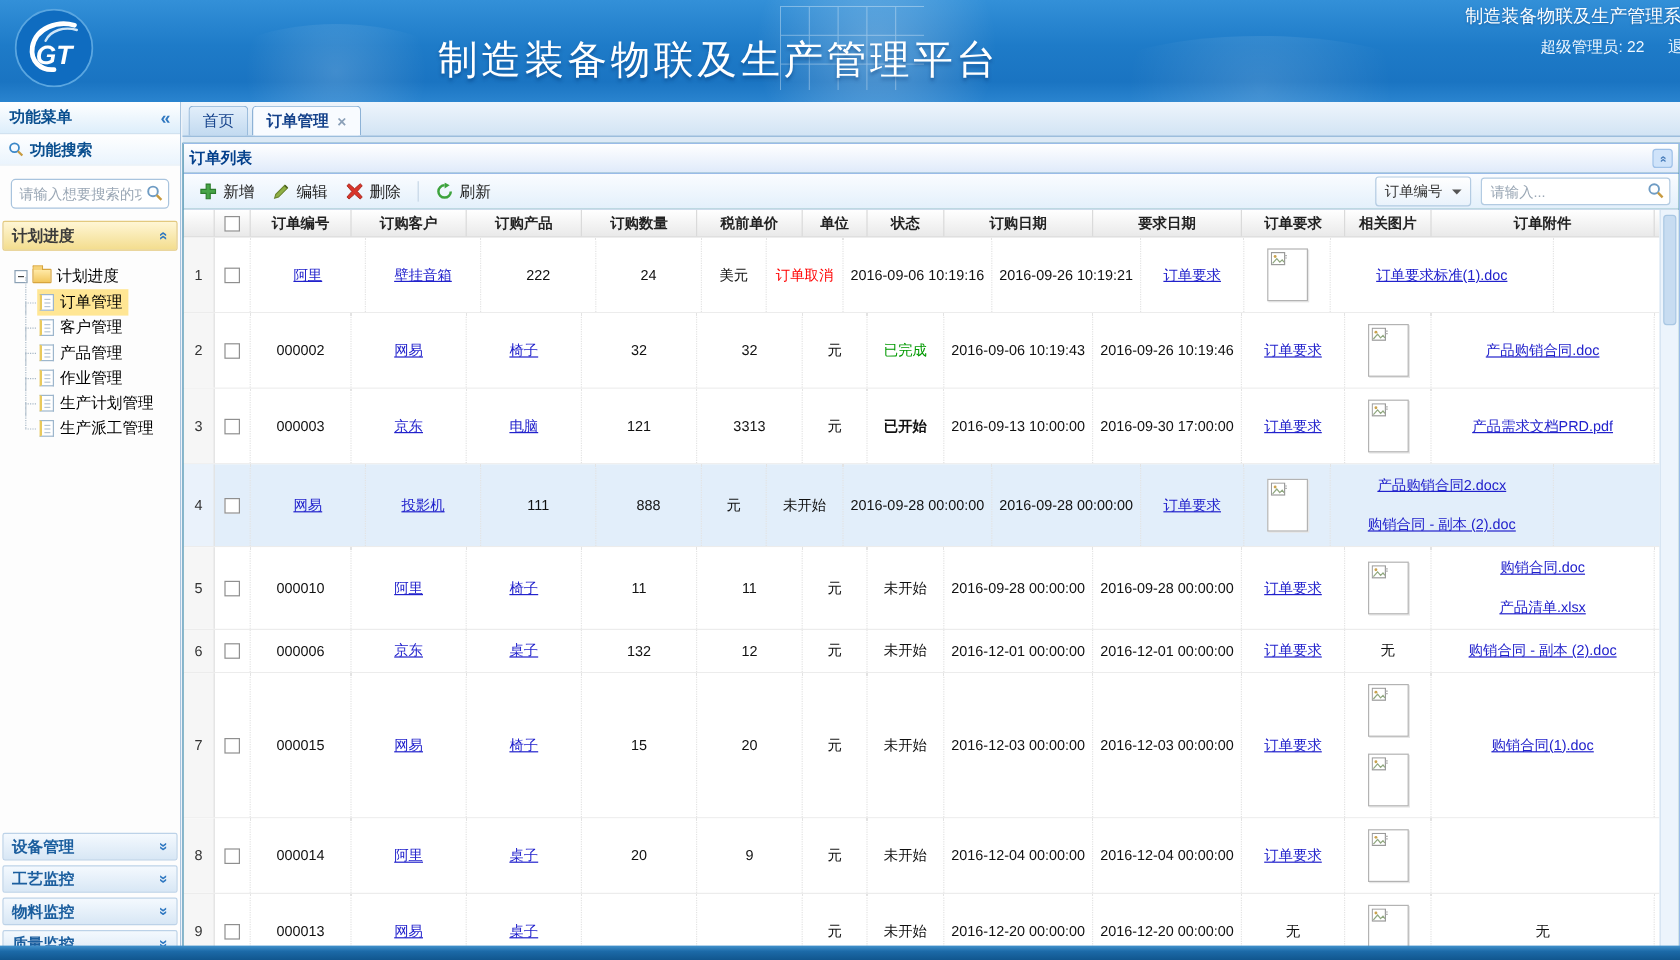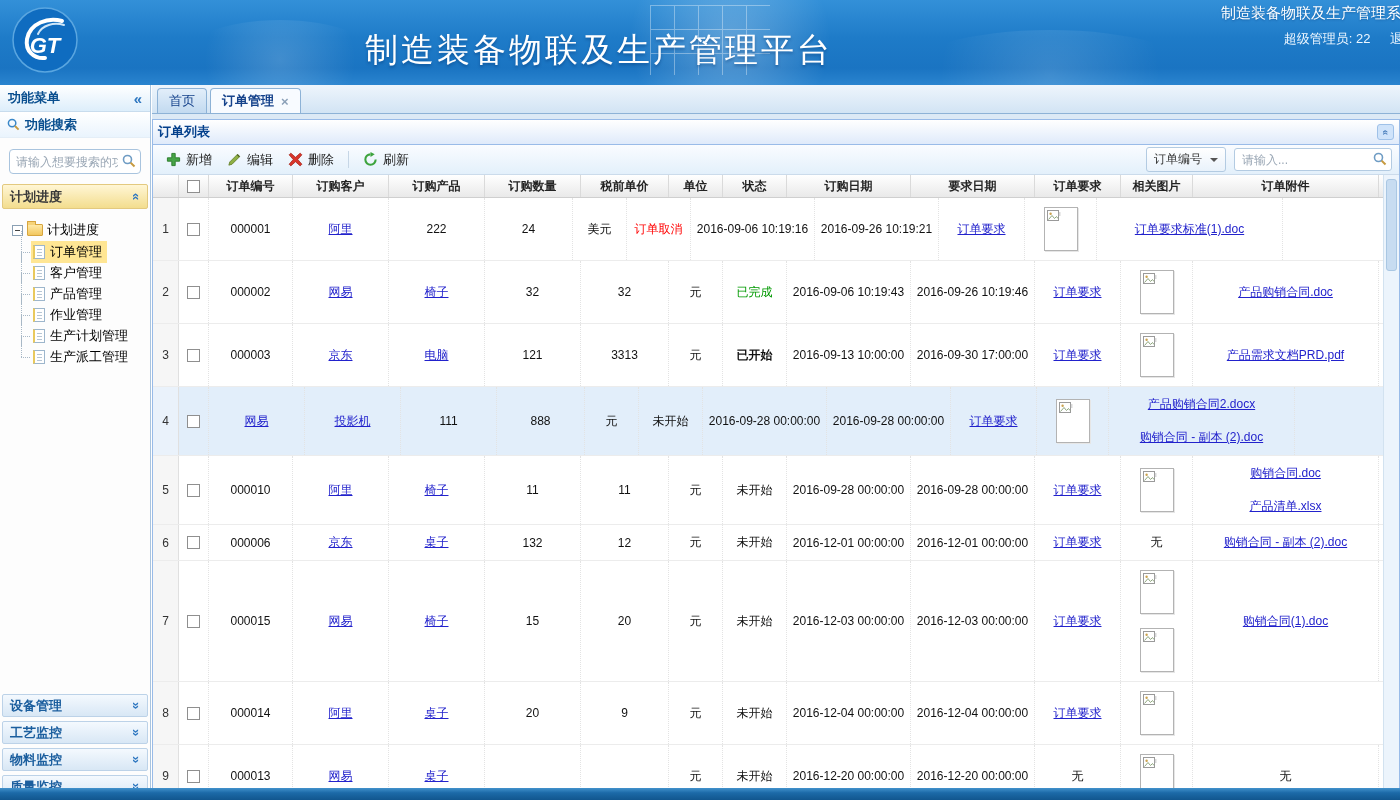--- a/index.html
+++ b/index.html
@@ -321,23 +321,25 @@
               <div class="gh-cell" style="width: 86px;">订单要求</div>
               <div class="gh-cell" style="width: 72px;">相关图片</div>
               <div class="gh-cell" style="width: 186px;">订单附件</div>
             </div>
           <div class="grid-body">
               <div class="grid-row">
                 <div class="cell c-num" style="width: 26px;">1</div>
                 <div class="cell" style="width: 30px;">
                   <span class="checkbox"></span>
                 </div>
-                <div class="cell" style="width: 84px;">000001</div>
                 <div class="cell" style="width: 96px;">
                   <a class="glink">阿里</a>
+                </div>
+                <div class="cell" style="width: 96px;">
+                  <a class="glink">壁挂音箱</a>
                 </div>
                 <div class="cell" style="width: 96px;">222</div>
                 <div class="cell" style="width: 88px;">24</div>
                 <div class="cell" style="width: 54px;">美元</div>
                 <div class="cell" style="width: 64px;">
                   <span class="st-cancelled">订单取消</span>
                 </div>
                 <div class="cell" style="width: 124px;">2016-09-06 10:19:16</div>
                 <div class="cell" style="width: 124px;">2016-09-26 10:19:21</div>
                 <div class="cell" style="width: 86px;">

